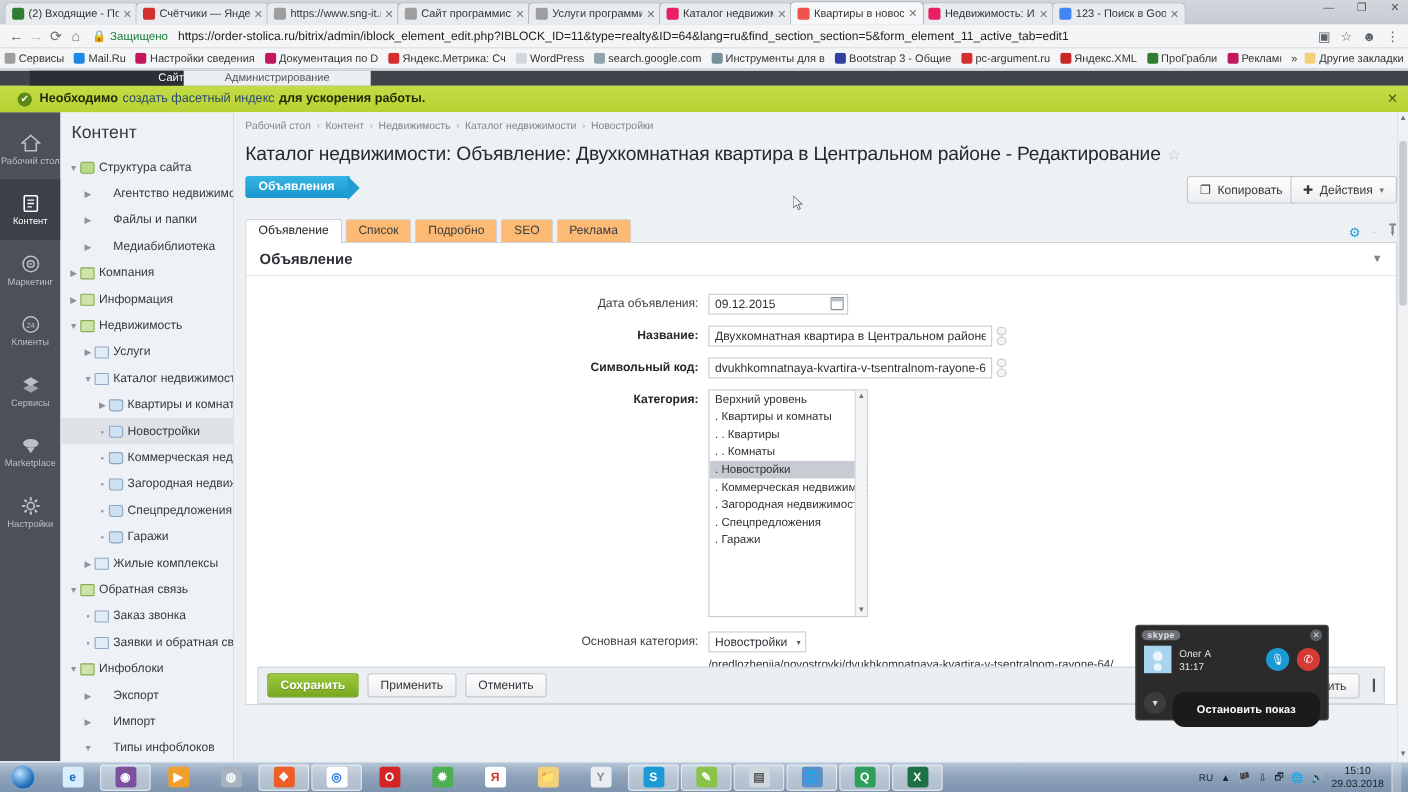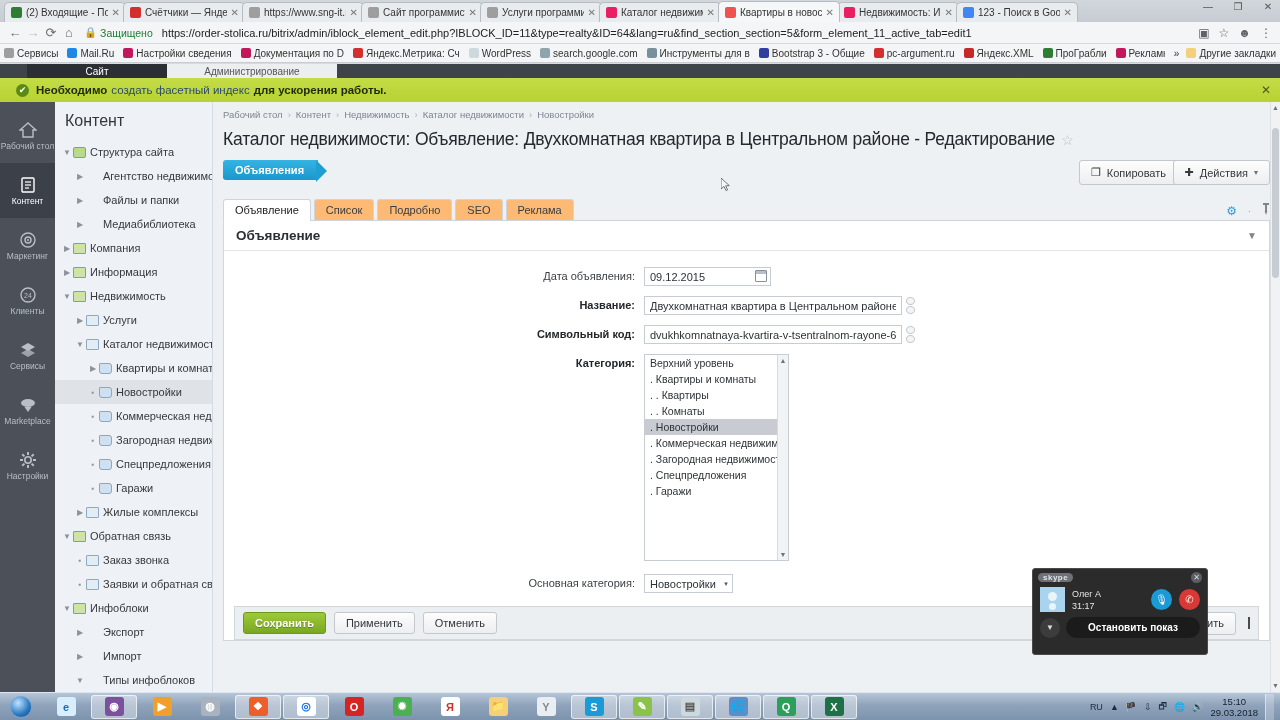--- a/index.html
+++ b/index.html
@@ -37,21 +37,21 @@
   #bookmarks { height: 19px; background: #f4f5f6; display: flex; align-items: center; padding: 0 4px; gap: 9px; font-size: 10px; color: #333; border-bottom: 1px solid #c9ccd0; }
   .bm { display: flex; align-items: center; gap: 3px; white-space: nowrap; }
   .bmico { width: 10px; height: 10px; border-radius: 2px; flex: 0 0 auto; }
   #bm-right { margin-left: auto; display: flex; align-items: center; gap: 7px; }
 
   
   #page { position: absolute; top: 64px; left: 0; width: 1280px; height: 628px; background: #fff; overflow: hidden; }
 
   
   #site-strip { height: 14px; background: #3f444b; position: relative; }
-  #site-strip .s1 { position: absolute; left: 27px; top: 0; width: 140px; height: 14px; background: #2b2f35; color: #fff; font-size: 10px; text-align: center; line-height: 15px; }
+  #site-strip .s1 { position: absolute; left: 27px; top: 0; width: 140px; height: 14px; background: #2b2f35; color: #fff; font-size: 10px; text-align: right; line-height: 15px; }
   #site-strip .s2 { position: absolute; left: 167px; top: 0; width: 170px; height: 14px; background: #eceff1; color: #555; font-size: 10px; text-align: center; line-height: 15px; }
 
   
   #notice { height: 24px; background: linear-gradient(#c5dc46,#b7d233); display: flex; align-items: center; padding-left: 16px; font-size: 11.5px; color: #1f2a05; position: relative; }
   #notice .ok { width: 13px; height: 13px; border-radius: 50%; background: #5b8a12; color: #fff; font-size: 9px; line-height: 13px; text-align: center; margin-right: 7px; }
   #notice b { font-weight: bold; }
   #notice a { color: #2c4a72; text-decoration: none; margin: 0 4px; }
   #notice .x { position: absolute; right: 9px; color: #4b5a20; font-size: 12px; }
 
   #body-row { display: flex; height: 590px; }
@@ -148,21 +148,21 @@
   #sk-logo { background: #6e7278; color: #dfe2e6; font-size: 8px; border-radius: 6px; padding: 0 5px; font-weight: bold; letter-spacing: .5px; }
   #sk-close { margin-left: auto; width: 11px; height: 11px; border-radius: 50%; background: #5b5f64; color: #d8dbdf; font-size: 8px; text-align: center; line-height: 11px; }
   #sk-body { display: flex; align-items: center; padding: 2px 7px 0 7px; gap: 7px; }
   #sk-av { width: 25px; height: 25px; background: #a8d4ef; position: relative; }
   #sk-av:after { content: ""; position: absolute; left: 8px; top: 5px; width: 9px; height: 9px; border-radius: 50%; background: #e9f4fb; box-shadow: 0 10px 0 -1px #e9f4fb; }
   #sk-meta { flex: 1; color: #e3e5e8; font-size: 9px; line-height: 12px; }
   .sk-btn { width: 21px; height: 21px; border-radius: 50%; display: flex; align-items: center; justify-content: center; font-size: 10px; color: #fff; }
   .sk-btn.mic { background: #1c9ad6; } .sk-btn.end { background: #d63a36; }
   #sk-foot { display: flex; align-items: center; padding: 5px 7px 0 7px; gap: 6px; }
   #sk-chev { width: 20px; height: 20px; border-radius: 50%; background: #3c3c3c; color: #ddd; font-size: 8px; display: flex; align-items: center; justify-content: center; }
-  #sk-stop { flex: 1; height: 21px; background: #1b1b1b; border-radius: 11px; color: #fff; font-size: 10px; font-weight: bold; display: flex; align-items: center; justify-content: center; }
+  #sk-stop { flex: 1; height: 32px; background: #1b1b1b; border-radius: 11px; color: #fff; font-size: 10px; font-weight: bold; display: flex; align-items: center; justify-content: center; margin-top: 12px; }
 
   
   #taskbar { position: absolute; left: 0; bottom: 0; width: 1280px; height: 28px; background: linear-gradient(#b6c6d8,#8fa3bb 45%,#7d93ad); border-top: 1px solid #dde6f0; display: flex; align-items: center; }
   #startorb { width: 42px; height: 26px; display: flex; align-items: center; justify-content: center; }
   .orb { width: 22px; height: 22px; border-radius: 50%; background: radial-gradient(circle at 35% 30%, #bfe3ff, #2a77c0 60%, #14447a); border: 1px solid #6ea5d8; }
   .tbtn { width: 46px; height: 24px; margin: 0 1px; display: flex; align-items: center; justify-content: center; border-radius: 3px; }
   .tbtn.on { background: rgba(255,255,255,.38); border: 1px solid rgba(255,255,255,.65); }
   .tico2 { width: 19px; height: 19px; border-radius: 3px; display: flex; align-items: center; justify-content: center; font-size: 11px; color: #fff; font-weight: bold; }
   #tray { margin-left: auto; display: flex; align-items: center; gap: 7px; padding-right: 6px; font-size: 9px; color: #1f2b3a; }
   #clock { text-align: center; line-height: 11px; font-size: 9.5px; color: #16202c; }
@@ -636,20 +636,21 @@
             </div>
           </div>
 
           <div class="frow" style="margin-top:13px">
             <div class="flabel">Основная категория:</div>
             <div class="fctl" style="flex-direction:column;align-items:flex-start">
               <span class="sel-box">
                 <span>Новостройки</span>
                 <span class="sc">▾</span>
               </span>
+              <span class="urlline">/predlozhenija/novostroyki/dvukhkomnatnaya-kvartira-v-tsentralnom-rayone-64/</span>
             </div>
           </div>
 
         </div>
 
         <div id="actionbar">
           <button class="btn primary" style="margin-right:8px">Сохранить</button>
           <button class="btn" style="margin-right:8px">Применить</button>
           <button class="btn">Отменить</button>
           <span id="ab-right">

